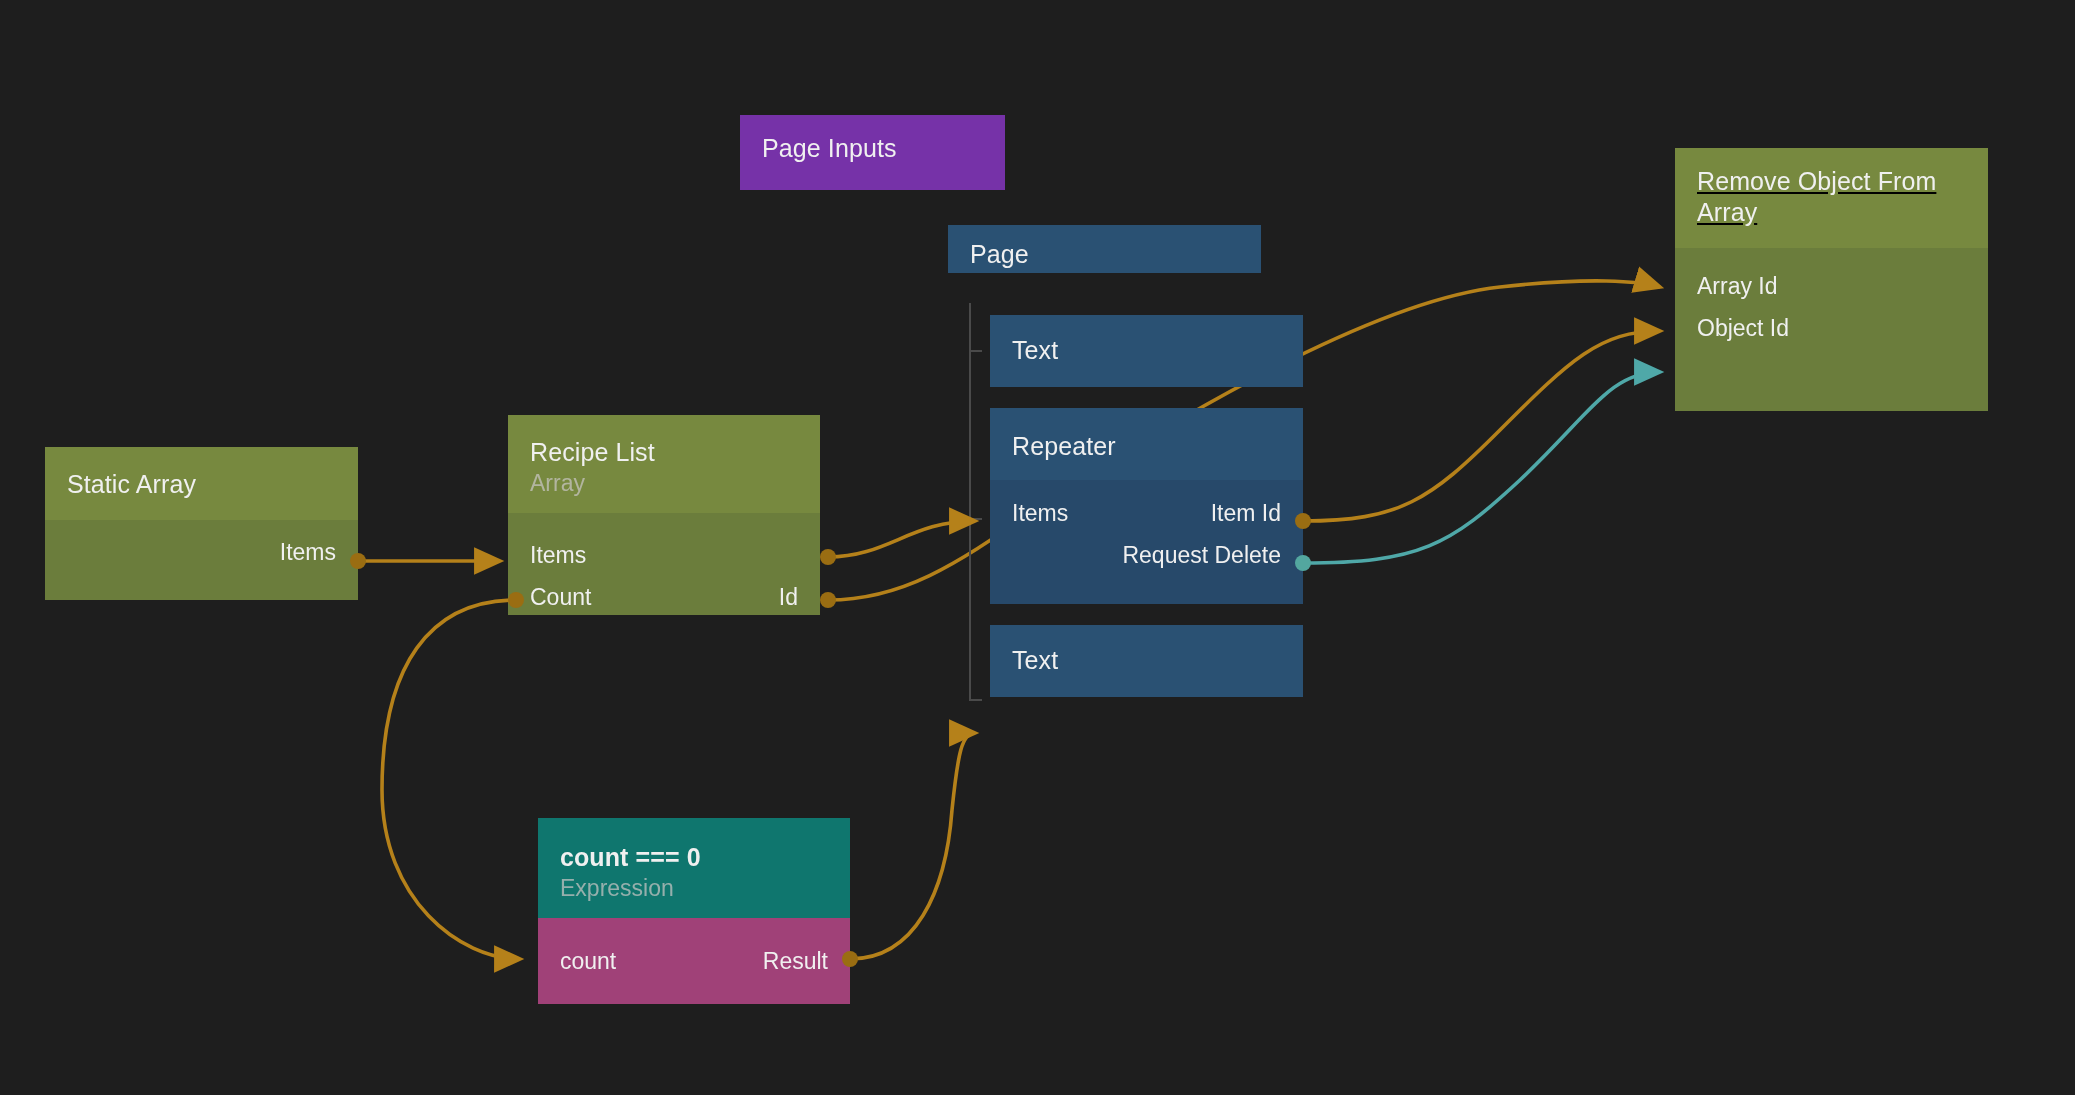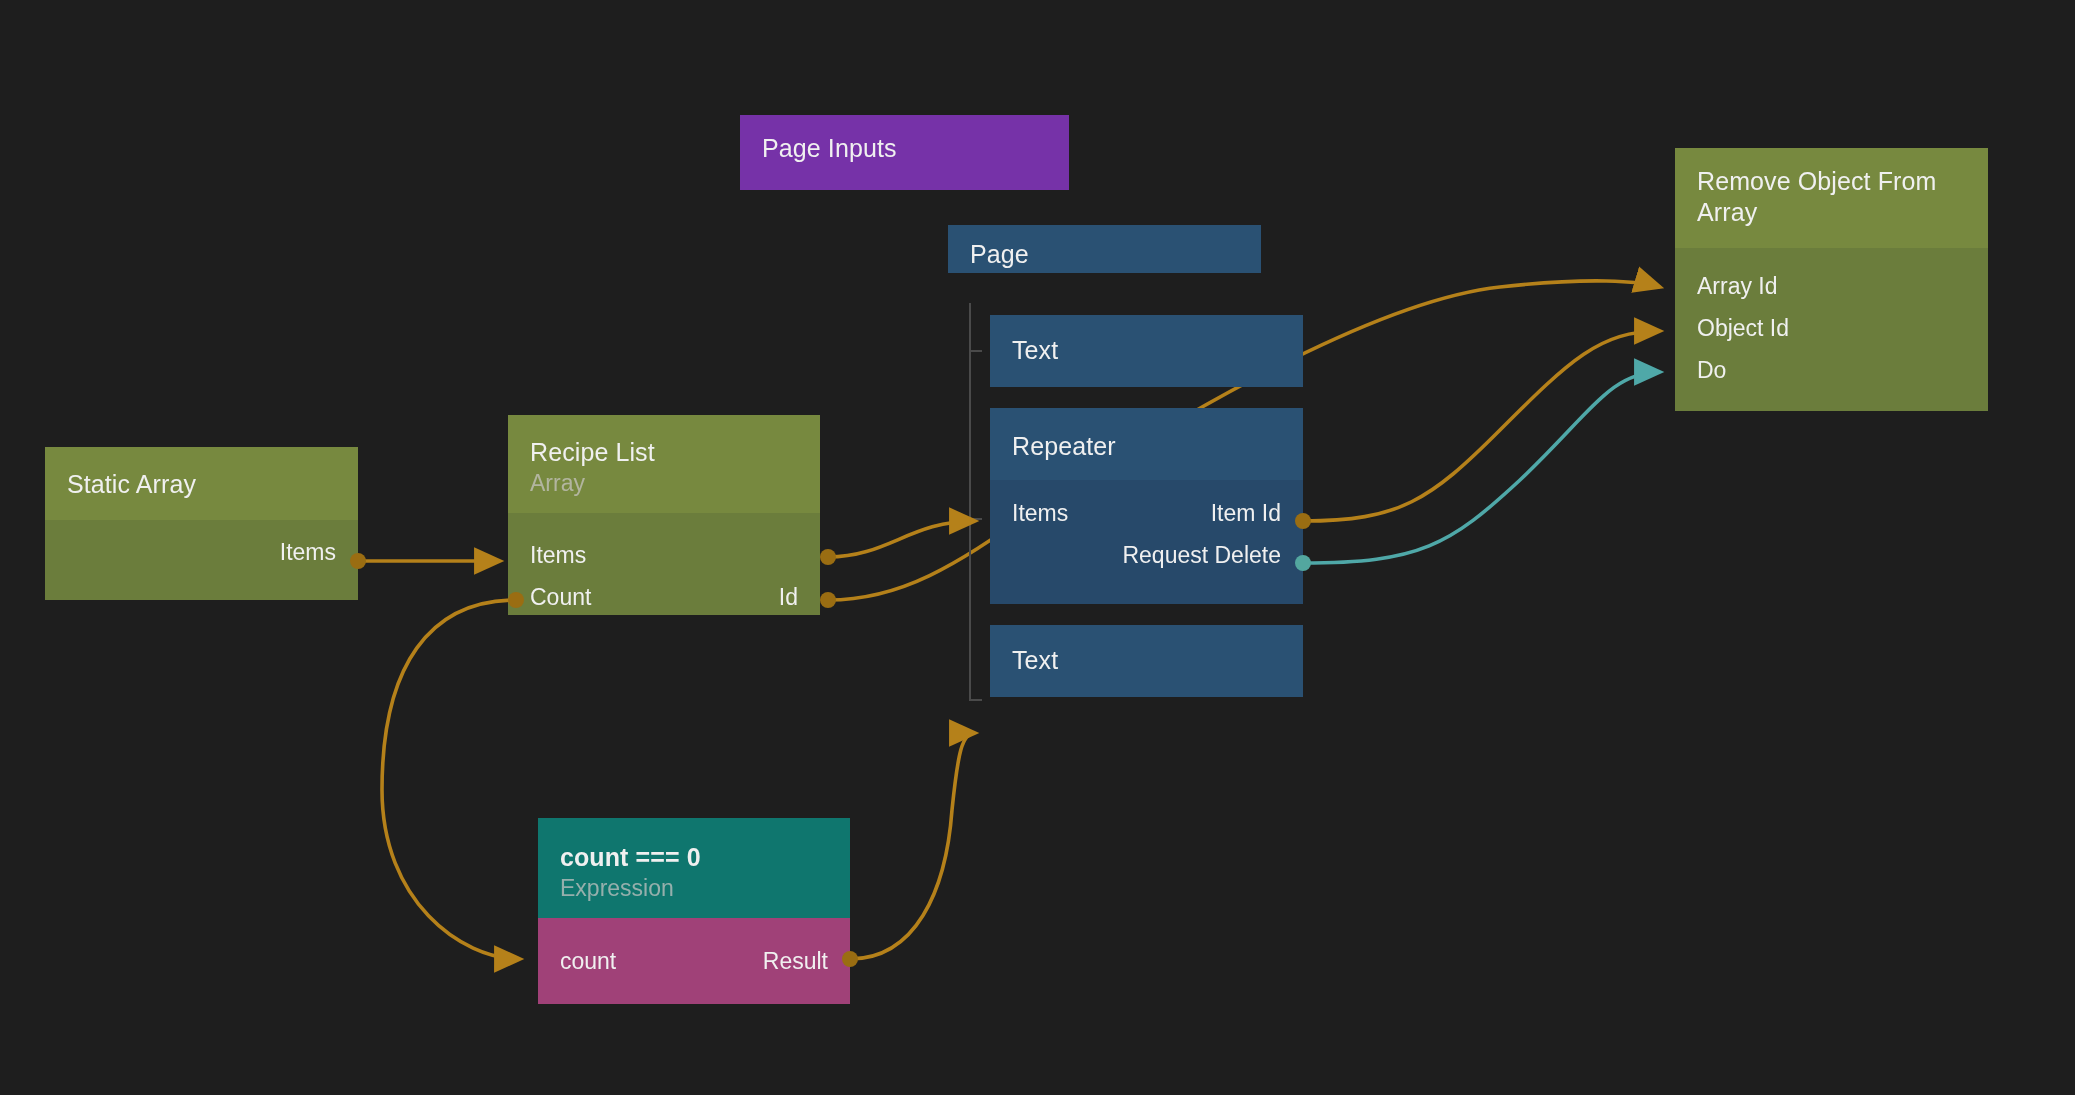--- a/index.html
+++ b/index.html
@@ -124,21 +124,21 @@
     <g>
       <path d="M 828,600 C 920,600 980,545 1080,480 C 1200,405 1380,300 1500,287 C 1590,277 1640,281 1660,287" fill="none" stroke="#b5811a" stroke-width="3.6" marker-end="url(#arrD)"></path>
     </g>
   </svg>
 
   <div class="tree-line" style="left:969px; top:303px; width:2px; height:398px;"></div>
   <div class="tree-line" style="left:969px; top:350px; width:13px; height:2px;"></div>
   <div class="tree-line" style="left:969px; top:518px; width:13px; height:2px;"></div>
   <div class="tree-line" style="left:969px; top:699px; width:13px; height:2px;"></div>
 
-  <div class="node n-purple" style="left:740px; top:115px; width:329px; height:75px;">
+  <div class="node n-purple" style="left:740px; top:115px; width:265px; height:75px;">
     <div class="node-header" style="height:75px;">
       <div class="node-title">Page Inputs</div>
     </div>
   </div>
 
   <div class="node n-blue" style="left:948px; top:225px; width:313px; height:48px;">
     <div class="node-header" style="height:57px; padding-top:14px;">
       <div class="node-title">Page</div>
     </div>
   </div>
@@ -205,32 +205,29 @@
     </div>
     <div class="node-body" style="height:86px; padding-top:22px;">
       <div class="port-row">
         <span class="port-label-in">count</span>
         <span class="port-label-out">Result</span>
       </div>
     </div>
   </div>
 
   <div class="node n-green" style="left:1675px; top:148px; width:313px; height:263px;">
-    <div class="node-header" style="height:100px; ">
+    <div class="node-header" style="height:100px; text-decoration:underline;">
       <div class="node-title">Remove Object From Array</div>
     </div>
     <div class="node-body" style="height:163px; padding-top:17px;">
       <div class="port-row">
         <span class="port-label-in">Array Id</span>
       </div>
       <div class="port-row">
         <span class="port-label-in">Object Id</span>
-      </div>
-      <div class="port-row">
-        <span class="port-label-in">Do</span>
       </div>
     </div>
   </div>
 
   <svg id="edges-over" viewBox="0 0 2075 1095">
 
     <g>
       <path d="M 358,561 L 500,561" fill="none" stroke="#b5811a" stroke-width="3.6" marker-end="url(#arrD)"></path>
     </g>
 

